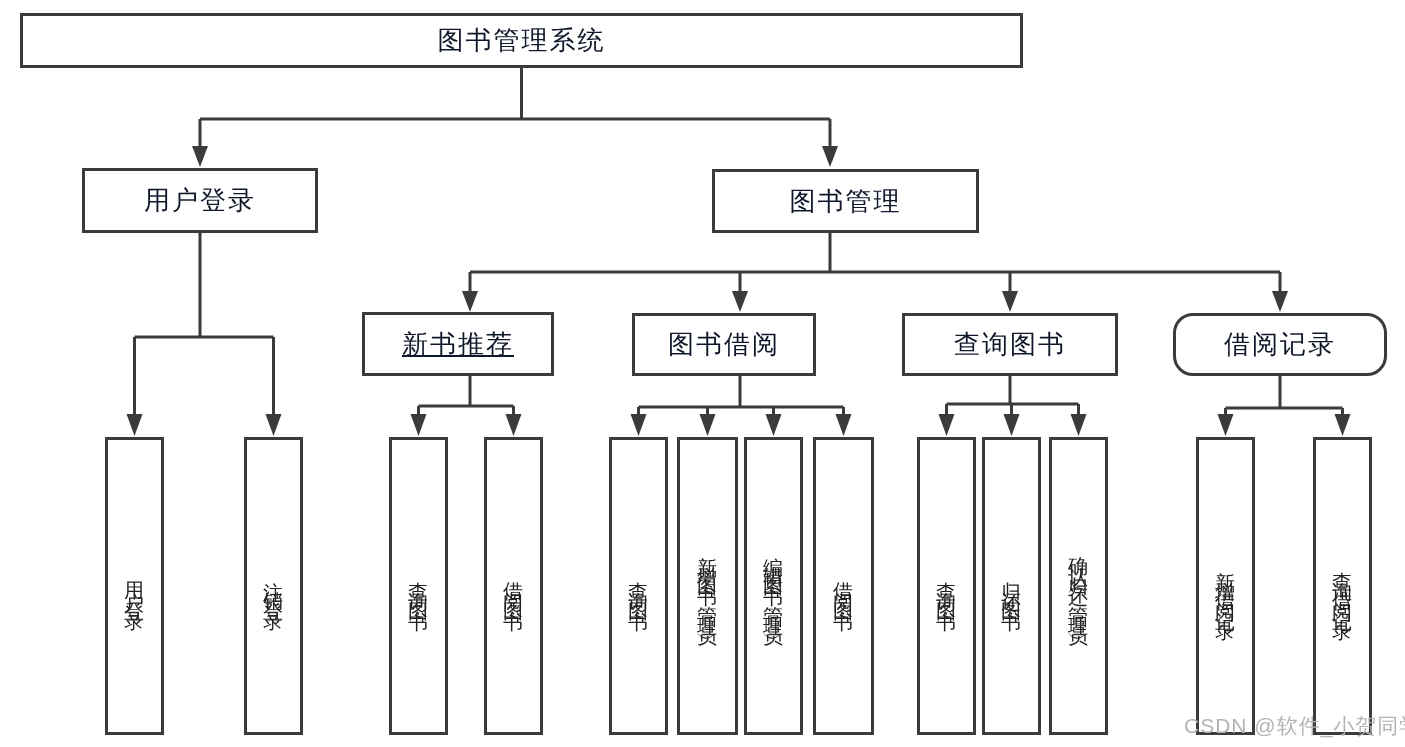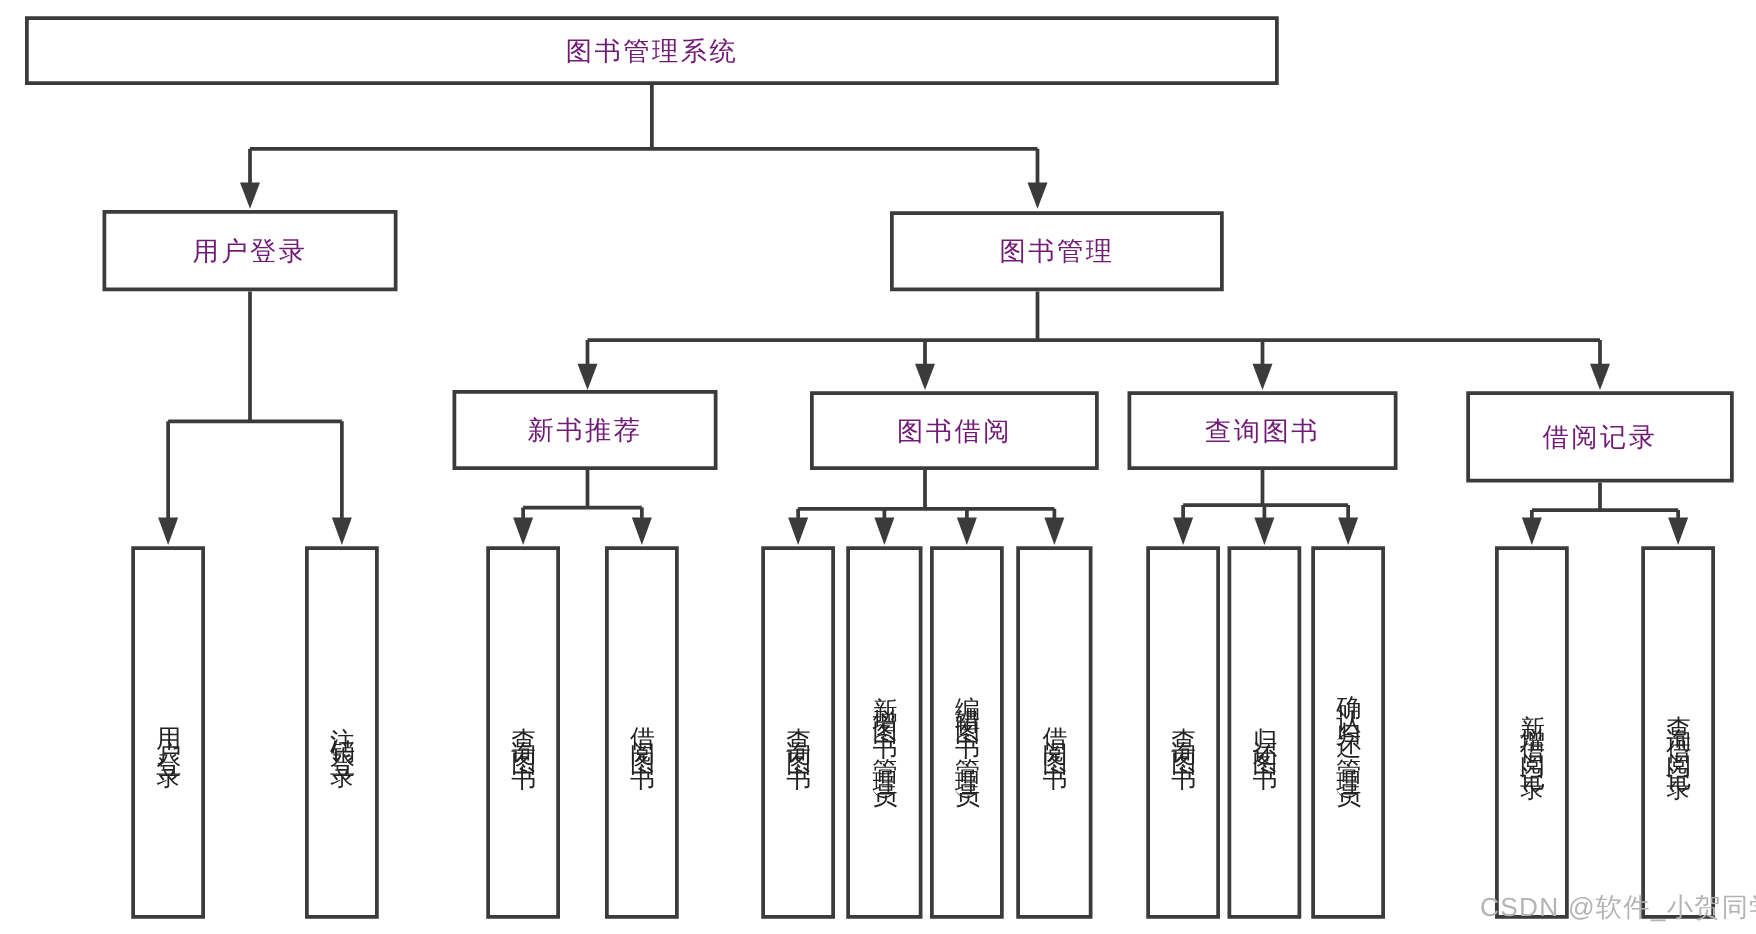--- a/index.html
+++ b/index.html
@@ -20,22 +20,22 @@
     width: 1405px; height: 747px;
   }
   .node {
     position: absolute;
     box-sizing: border-box;
     background: #ffffff;
     border: 3px solid #3b3b3b;
     display: flex;
     align-items: center;
     justify-content: center;
-    color: #701a75;
-    font-size: 21px;
+    color: #0f172a;
+    font-size: 26px;
     letter-spacing: 2px;
     white-space: nowrap;
   }
   .leaf {
     position: absolute;
     box-sizing: border-box;
     background: #ffffff;
     border: 3px solid #3b3b3b;
     display: flex;
     align-items: center;
@@ -135,24 +135,24 @@
       <polygon points="1217.5,414 1233.5,414 1225.5,436"></polygon>
       <polygon points="1334.5,414 1350.5,414 1342.5,436"></polygon>
     </g>
   </svg>
 
   <div class="node" style="left:20px; top:13px; width:1003px; height:55px;">图书管理系统</div>
 
   <div class="node" style="left:82px; top:168px; width:236px; height:65px;">用户登录</div>
   <div class="node" style="left:712px; top:169px; width:267px; height:64px;">图书管理</div>
 
-  <div class="node" style="left:362px; top:312px; width:212px; height:64px;">新书推荐</div>
-  <div class="node" style="left:632px; top:313px; width:231px; height:63px;margin-left:16px;">图书借阅</div>
+  <div class="node" style="left:362px; top:312px; width:192px; height:64px;text-decoration:underline;">新书推荐</div>
+  <div class="node" style="left:632px; top:313px; width:184px; height:63px;">图书借阅</div>
   <div class="node" style="left:902px; top:313px; width:216px; height:63px;">查询图书</div>
-  <div class="node" style="left:1173px; top:313px; width:214px; height:73px;">借阅记录</div>
+  <div class="node" style="left:1173px; top:313px; width:214px; height:63px;border-radius:20px;">借阅记录</div>
 
   <div class="leaf" style="left:105px; top:437px; width:59px; height:298px;">
     <span class="vtext">用户登录</span>
   </div>
   <div class="leaf" style="left:244px; top:437px; width:59px; height:298px;">
     <span class="vtext">注销登录</span>
   </div>
 
   <div class="leaf" style="left:389px; top:437px; width:59px; height:298px;">
     <span class="vtext">查询图书</span>

